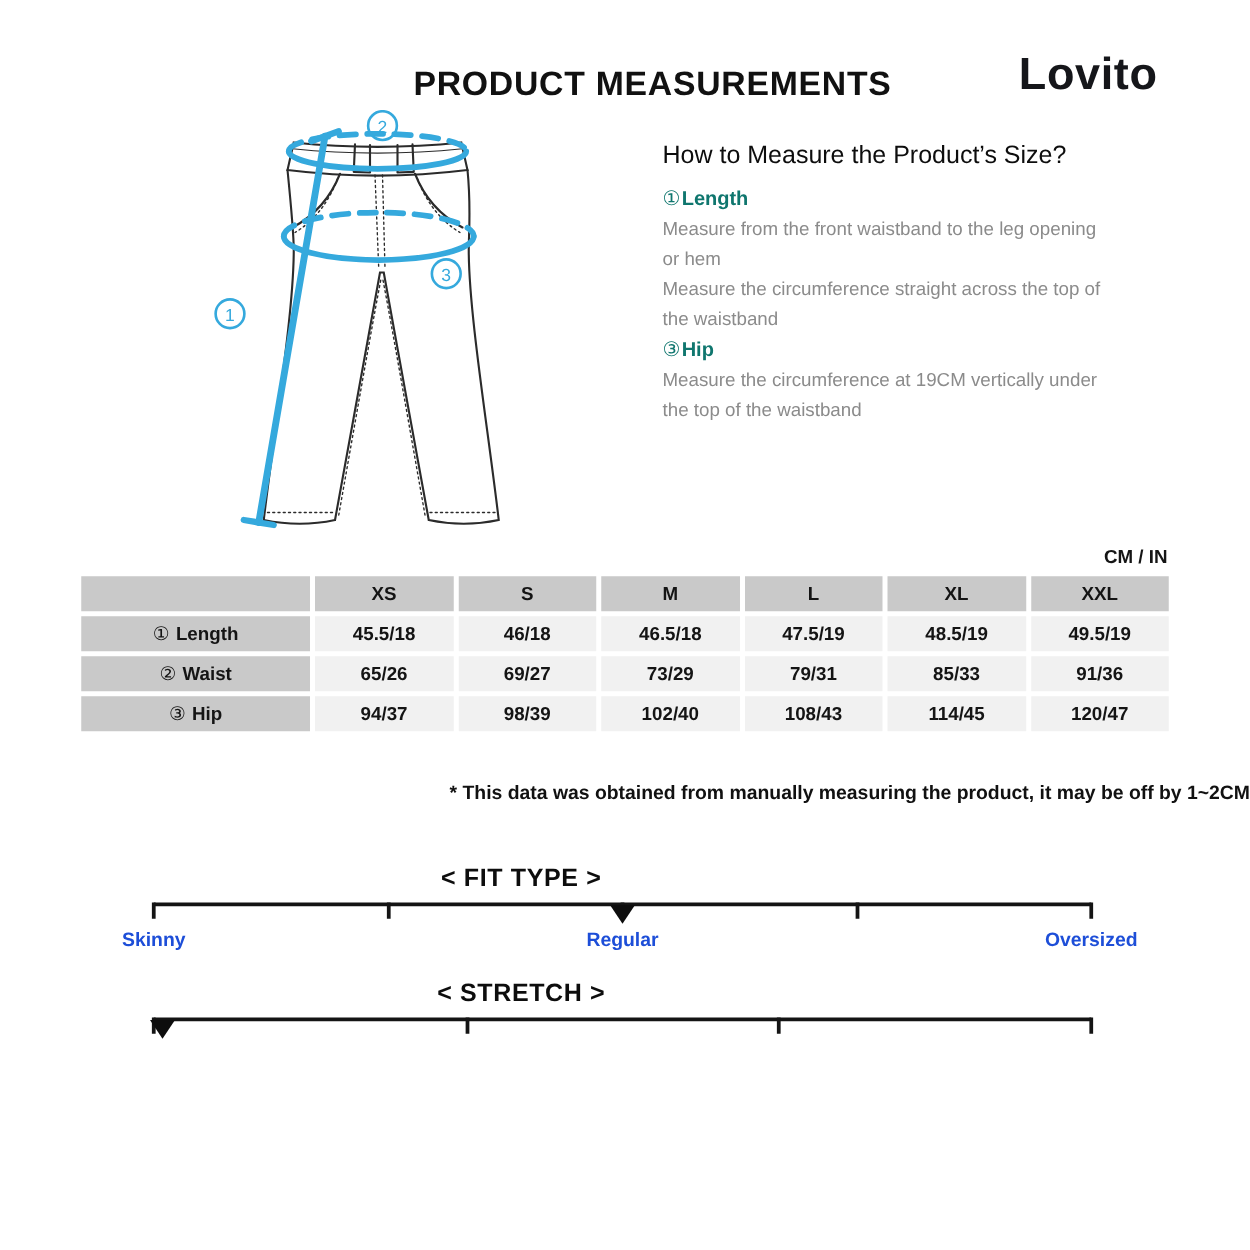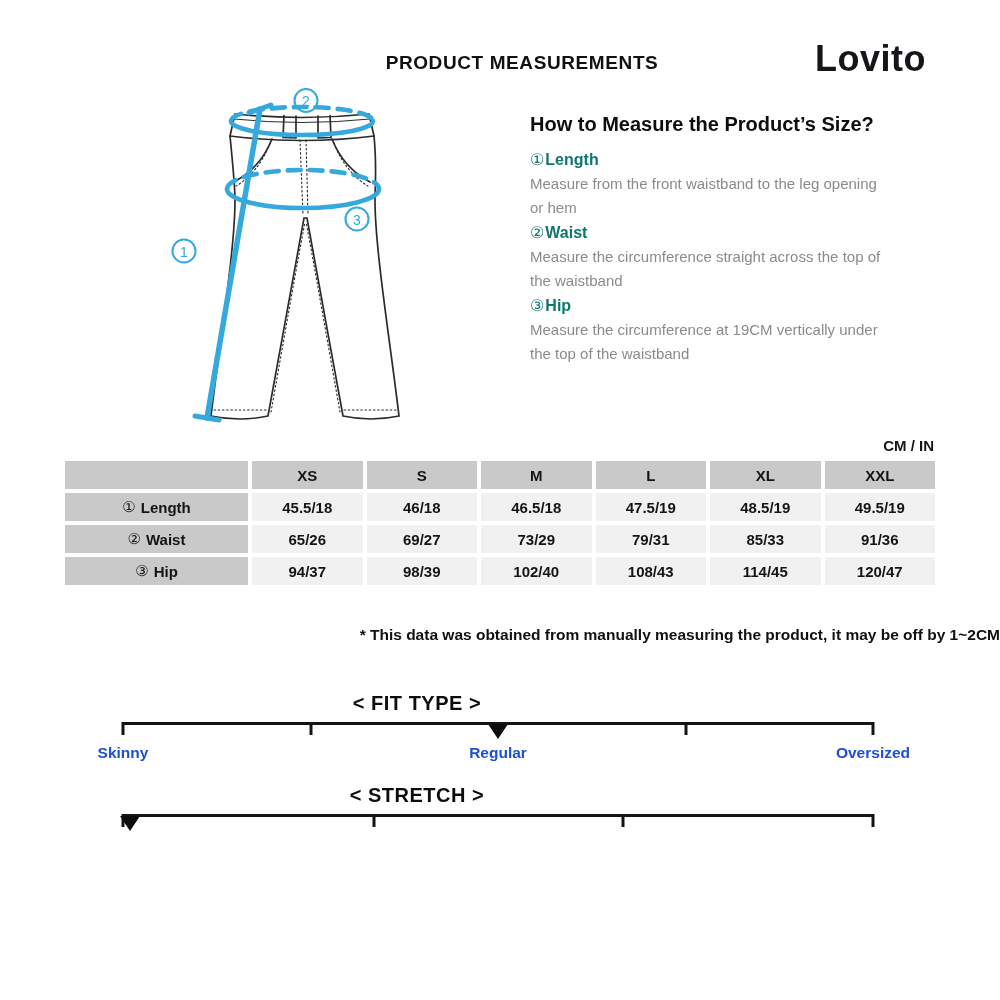--- a/index.html
+++ b/index.html
@@ -3,30 +3,30 @@
 <meta charset="utf-8">
 <style>
   * { margin:0; padding:0; box-sizing:border-box; }
   html,body { background:#fff; }
   .page {
     position:relative; width:1000px; height:1000px; background:#ffffff;
     font-family:"Liberation Sans", sans-serif; color:#151515; overflow:hidden;
   }
   .title {
     position:absolute; top:52px; left:0; width:1000px; text-align:center;
-    font-size:19px; font-weight:bold; letter-spacing:0.6px; color:#111;padding-left:44px;
+    font-size:27px; font-weight:bold; letter-spacing:0.6px; color:#111;padding-left:44px;
   }
   .brand {
     position:absolute; top:38px; right:74px;
     font-size:36px; font-weight:bold; letter-spacing:0.5px; color:#15161a;
   }
   .diagram { position:absolute; left:150px; top:88px; width:300px; height:350px; }
 
   .howto { position:absolute; left:530px; top:113px; width:392px; }
-  .howto-heading { font-size:20px; font-weight:bold; color:#0d0d0d; margin-bottom:11px; }
+  .howto-heading { font-size:20px; font-weight:normal; color:#0d0d0d; margin-bottom:11px; }
   .ht-label { font-size:16px; font-weight:bold; line-height:25px; color:#0f766e; }
   .ht-num { font-weight:normal; font-size:16px; margin-right:1px; }
   .ht-desc { font-size:15px; line-height:24px; color:#8b8b8b; max-width:360px; }
 
   .unit { position:absolute; top:437px; right:66px; font-size:15px; font-weight:bold; }
 
   .size-table {
     position:absolute; left:65px; top:461px; width:870px;
     display:grid; grid-template-columns:183px repeat(6, 1fr);
     grid-auto-rows:28px; gap:4px;
@@ -128,21 +128,20 @@
   </svg>
 
   <div class="howto">
     <div class="howto-heading">How to Measure the Product’s Size?</div>
     <div>
         <div class="ht-item">
           <div class="ht-label"><span class="ht-num">①</span><span>Length</span></div>
           <div class="ht-desc">Measure from the front waistband to the leg opening or hem</div>
         </div>
         <div class="ht-item">
-          <div class="ht-label"><span class="ht-num">②</span><span>Waist</span></div>
           <div class="ht-desc">Measure the circumference straight across the top of the waistband</div>
         </div>
         <div class="ht-item">
           <div class="ht-label"><span class="ht-num">③</span><span>Hip</span></div>
           <div class="ht-desc">Measure the circumference at 19CM vertically under the top of the waistband</div>
         </div>
       </div>
   </div>
 
   <div class="unit">CM / IN</div>

